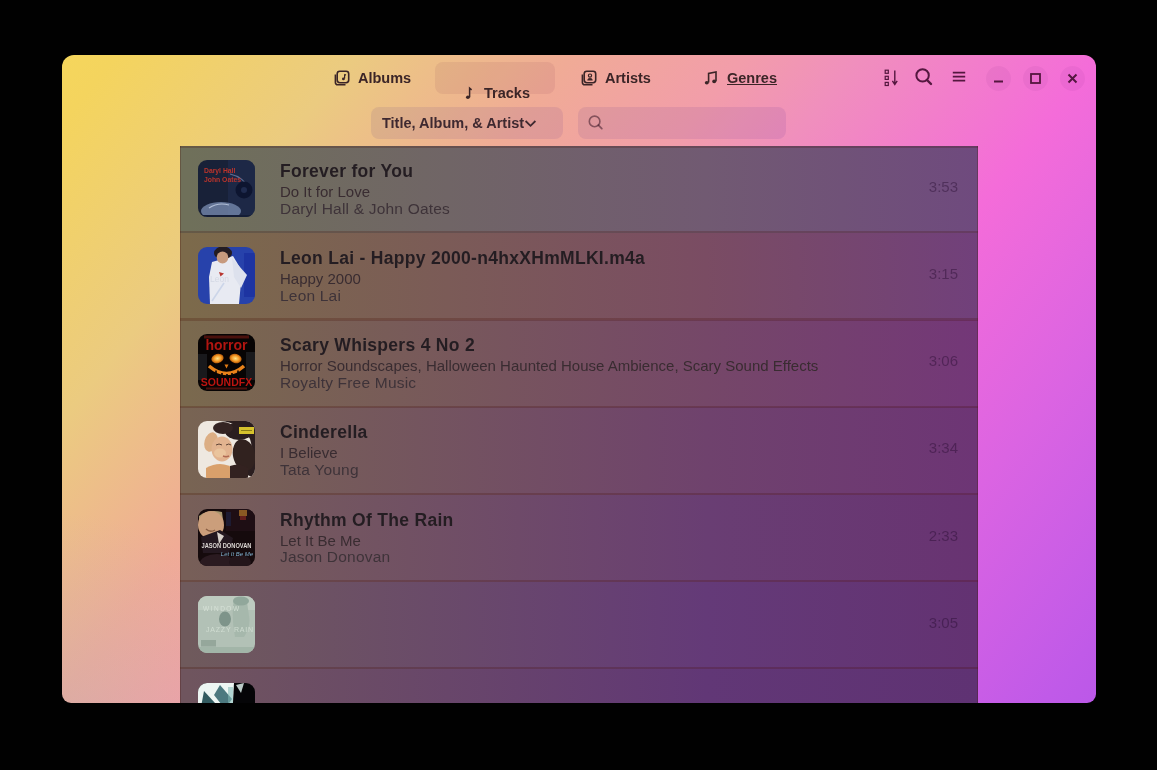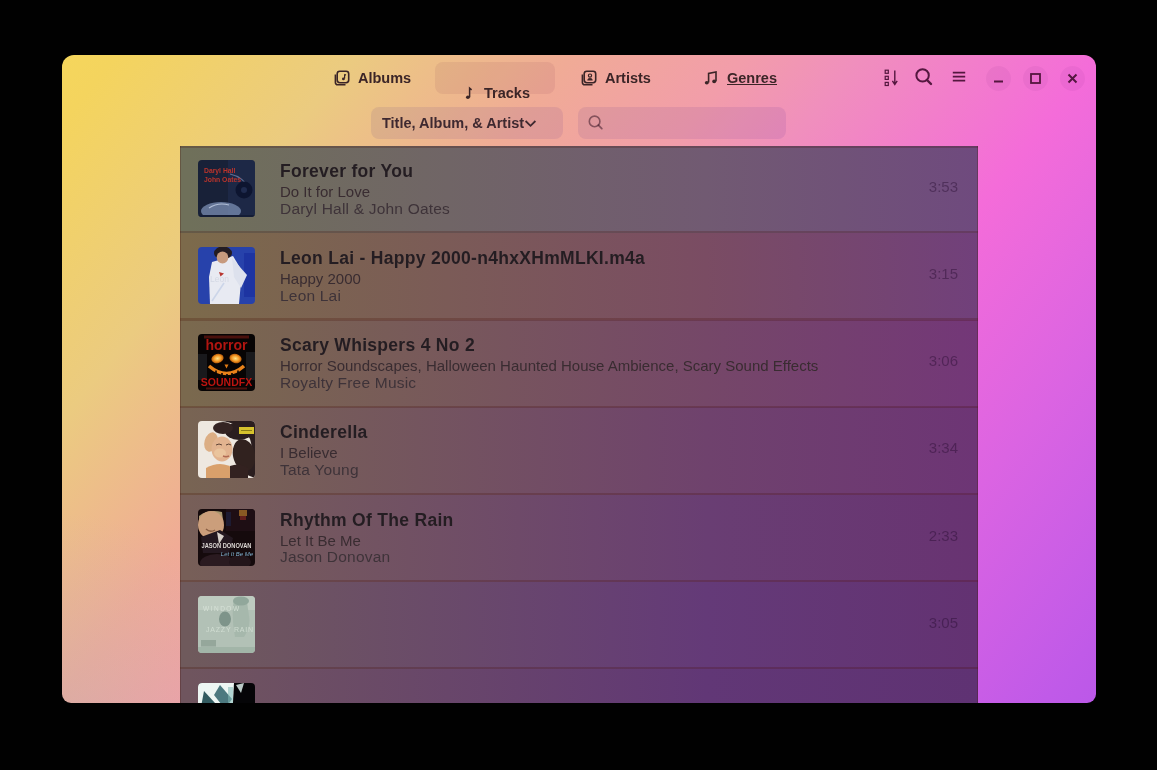--- a/index.html
+++ b/index.html
@@ -13,21 +13,21 @@
   .abs{position:absolute;}
   
   .tab{position:absolute;top:7px;height:32px;display:flex;align-items:center;gap:8px;
        color:#3b2527;font-weight:bold;font-size:14.5px;}
   .pill{position:absolute;border-radius:8px;background:rgba(20,0,137,0.08);}
   
   .circ{position:absolute;width:25px;height:25px;border-radius:50%;background:rgba(88,0,105,0.05);}
   
   #list{position:absolute;left:118px;top:91.2px;width:798px;height:482px;}
   .row{position:absolute;left:0;width:798px;height:87.1px;}
-  .art{position:absolute;left:18px;top:14px;width:57px;height:57px;border-radius:4px;overflow:hidden;}
+  .art{position:absolute;left:18px;top:14px;width:57px;height:57px;border-radius:9px;overflow:hidden;}
   .meta{position:absolute;left:100px;top:15px;width:620px;}
   .t1{height:21px;font-size:17.5px;line-height:20px;letter-spacing:0.3px;font-weight:bold;color:#241d22;white-space:nowrap;}
   .t2{height:16.5px;font-size:15px;line-height:19.5px;color:#392c31;white-space:nowrap;}
   .t3{font-size:15.5px;line-height:19px;letter-spacing:0.2px;color:#3e3339;white-space:nowrap;}
   .tm{position:absolute;right:20px;top:32px;font-size:15px;color:rgba(35,10,45,0.42);}
   .sep{position:absolute;left:0;width:798px;height:2.1px;background:rgba(70,10,0,0.22);}
 </style>
 </head>
 <body>
 <div id="win">

